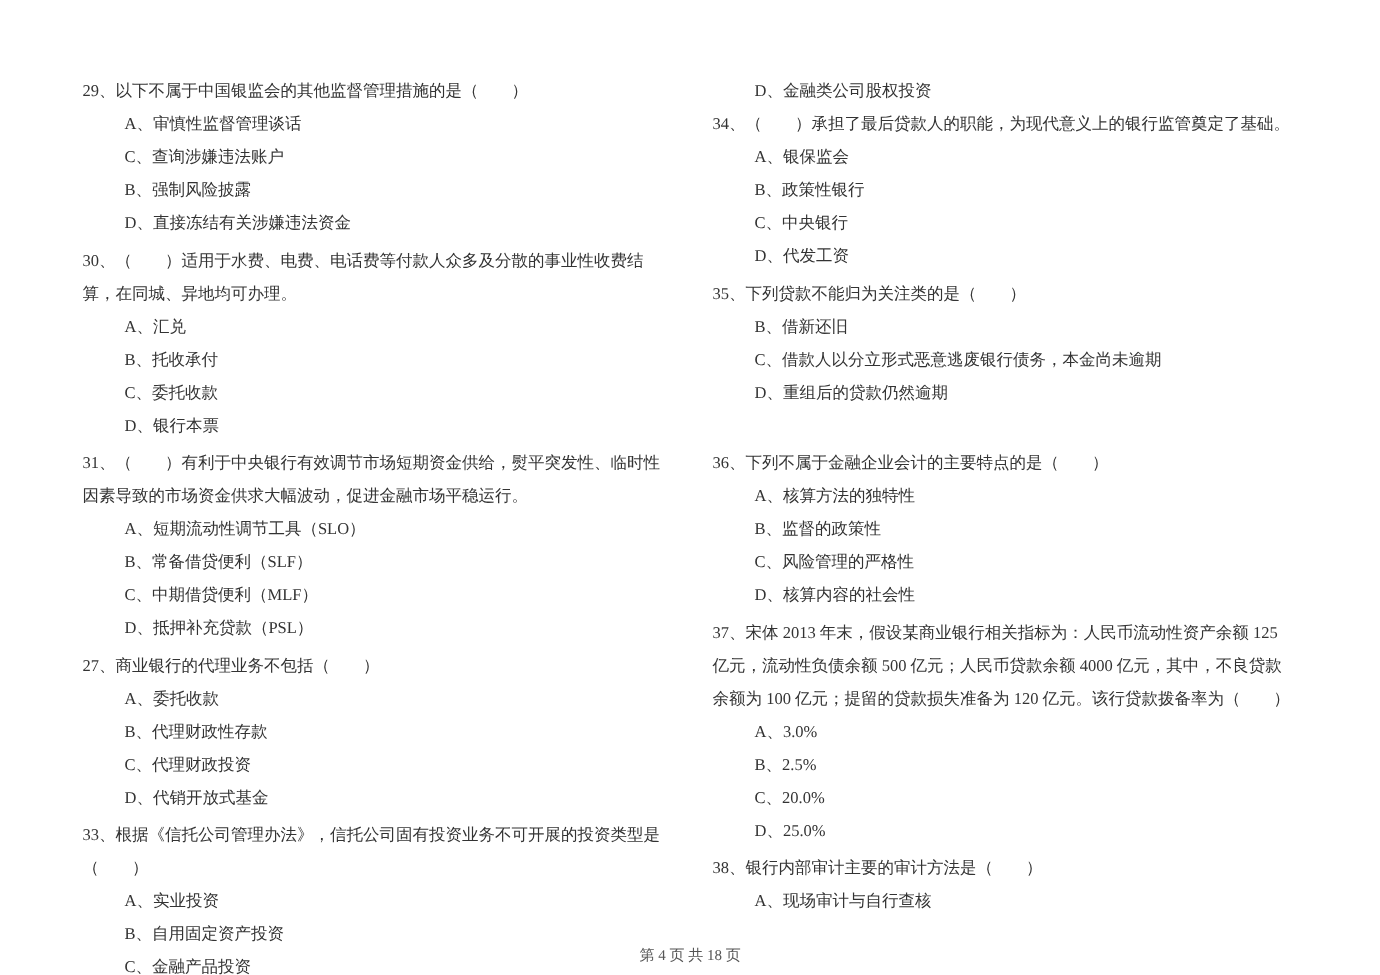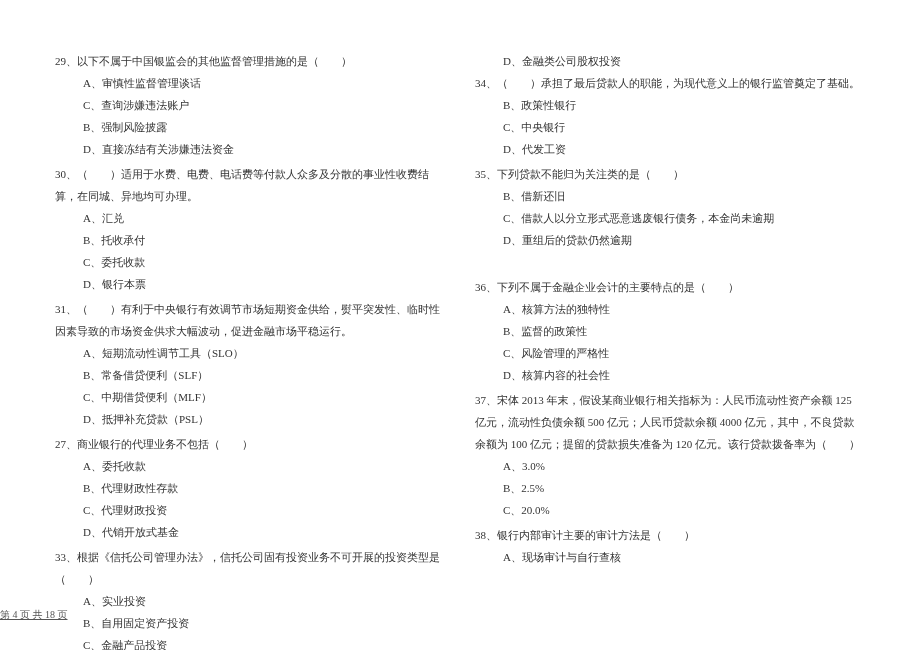--- a/index.html
+++ b/index.html
@@ -32,27 +32,26 @@
     }
     .q-stem {
       line-height: 2.0;
     }
     .option {
       padding-left: 28px;
       line-height: 2.0;
     }
     .footer {
       position: absolute;
-      bottom: 28px;
+      bottom: 6px;
       left: 0;
       right: 0;
-      text-align: left;
+      text-align: center;
       font-size: 10px;
       color: #555;
-      text-decoration: underline;
     }
   </style>
 </head>
 <body>
 
 <div class="page">
   <div class="column">
 
     <div class="question">
       <div class="q-stem">29、以下不属于中国银监会的其他监督管理措施的是（　　）</div>
@@ -94,20 +93,21 @@
     </div>
 
   </div>
 
   <div class="column">
 
     <div class="option">D、金融类公司股权投资</div>
 
     <div class="question">
       <div class="q-stem">34、（　　）承担了最后贷款人的职能，为现代意义上的银行监管奠定了基础。</div>
+      <div class="option">A、银保监会</div>
       <div class="option">B、政策性银行</div>
       <div class="option">C、中央银行</div>
       <div class="option">D、代发工资</div>
     </div>
 
     <div class="question">
       <div class="q-stem">35、下列贷款不能归为关注类的是（　　）</div>
       <div class="option">B、借新还旧</div>
       <div class="option">C、借款人以分立形式恶意逃废银行债务，本金尚未逾期</div>
       <div class="option">D、重组后的贷款仍然逾期</div>
@@ -121,20 +121,21 @@
       <div class="option">B、监督的政策性</div>
       <div class="option">C、风险管理的严格性</div>
       <div class="option">D、核算内容的社会性</div>
     </div>
 
     <div class="question">
       <div class="q-stem">37、宋体 2013 年末，假设某商业银行相关指标为：人民币流动性资产余额 125 亿元，流动性负债余额 500 亿元；人民币贷款余额 4000 亿元，其中，不良贷款余额为 100 亿元；提留的贷款损失准备为 120 亿元。该行贷款拨备率为（　　）</div>
       <div class="option">A、3.0%</div>
       <div class="option">B、2.5%</div>
       <div class="option">C、20.0%</div>
+      <div class="option">D、25.0%</div>
     </div>
 
     <div class="question">
       <div class="q-stem">38、银行内部审计主要的审计方法是（　　）</div>
       <div class="option">A、现场审计与自行查核</div>
     </div>
 
   </div>
 </div>
 

